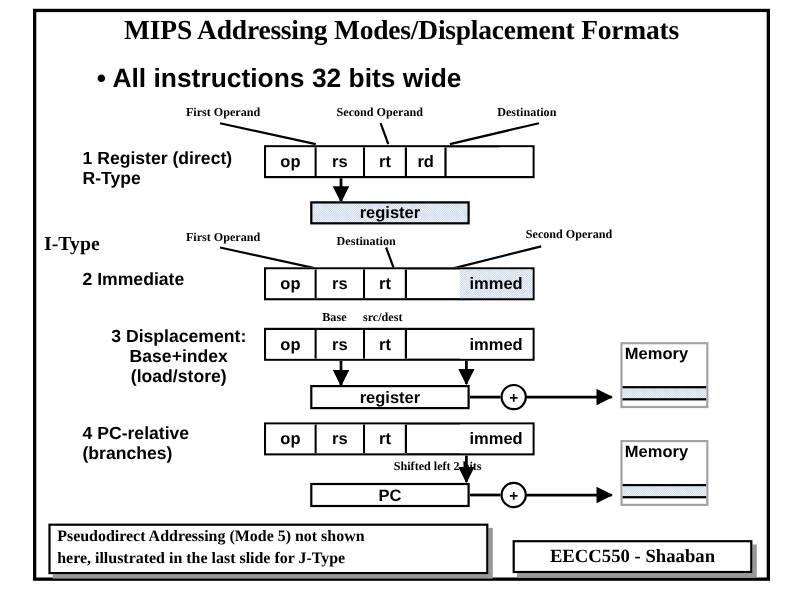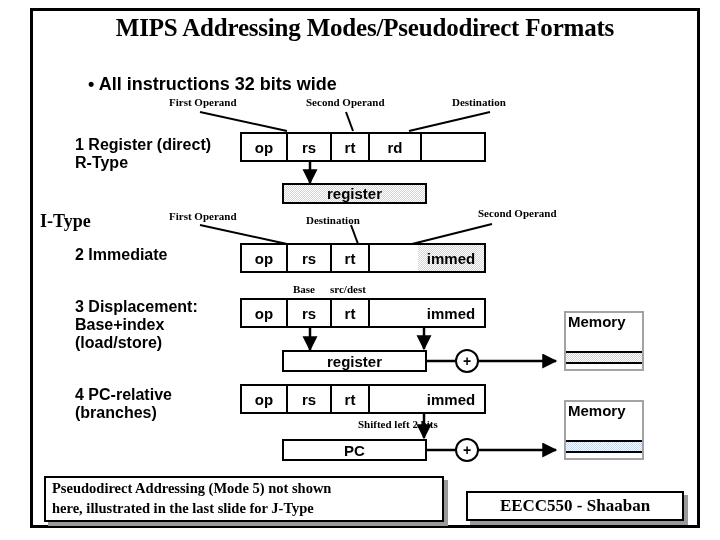--- a/index.html
+++ b/index.html
@@ -26,23 +26,22 @@
     position:absolute;left:30px;top:14px;width:670px;
     text-align:center;
     font-family:"Liberation Serif", serif;
     font-weight:bold;font-size:25px;color:#000;
     letter-spacing:-0.2px;
     white-space:nowrap;
   }
   .bullet{
     position:absolute;left:88px;top:58px;
     font-family:"Liberation Sans", sans-serif;
-    font-weight:bold;font-size:18px;color:#000;
-    white-space:nowrap;
-    margin-top:16px;
+    font-weight:bold;font-size:24px;color:#000;
+    white-space:nowrap;
   }
   .callout{
     position:absolute;
     font-family:"Liberation Serif", serif;
     font-weight:bold;font-size:11px;color:#000;
     white-space:nowrap;
   }
   .modelabel{
     position:absolute;
     font-family:"Liberation Sans", sans-serif;
@@ -169,21 +168,21 @@
     font-weight:bold;font-size:9.5px;color:#000;white-space:nowrap;
   }
 </style>
 </head>
 <body>
 
 <div id="slide">
 
   <div id="frame"></div>
 
-  <div class="title">MIPS Addressing Modes/Pseudodirect Formats</div>
+  <div class="title">MIPS Addressing Modes/Displacement Formats</div>
   <div class="bullet">• All instructions 32 bits wide</div>
 
   <svg id="wires" viewBox="0 0 720 540">
     <defs>
       <marker id="ah" markerWidth="7" markerHeight="7" refX="5.5" refY="3" orient="auto">
         <path d="M0,0 L6,3 L0,6 z" fill="#000"></path>
       </marker>
     </defs>
 
     <path d="M200,112 L287,131" stroke="#000" stroke-width="2" fill="none"></path>
@@ -210,21 +209,21 @@
   <div class="callout" style="left:306px;top:96px;">Second Operand</div>
   <div class="callout" style="left:452px;top:96px;">Destination</div>
 
   <div class="modelabel" style="left:75px;top:136px;width:165px;">1 Register (direct)
 R-Type</div>
 
   <div class="fmt" style="left:240px;top:132px;width:246px;">
     <div class="cell" style="width:46px;">op</div>
     <div class="cell" style="width:44px;">rs</div>
     <div class="cell" style="width:38px;">rt</div>
-    <div class="cell" style="width:52px;">rd</div>
+    <div class="cell" style="width:36px;">rd</div>
     <div class="cell" style="flex:1;"></div>
   </div>
 
   <div class="wbox hatch" style="left:282px;top:183px;width:145px;height:21px;">register</div>
 
   <div class="itype">I-Type</div>
 
   <div class="callout" style="left:169px;top:210px;">First Operand</div>
   <div class="callout" style="left:306px;top:214px;">Destination</div>
   <div class="callout" style="left:478px;top:207px;">Second Operand</div>
@@ -234,21 +233,21 @@
   <div class="fmt" style="left:240px;top:243px;width:246px;">
     <div class="cell" style="width:46px;">op</div>
     <div class="cell" style="width:44px;">rs</div>
     <div class="cell" style="width:38px;">rt</div>
     <div class="cell hatch" style="flex:1;">immed</div>
   </div>
 
   <div class="callout" style="left:293px;top:283px;">Base</div>
   <div class="callout" style="left:330px;top:283px;">src/dest</div>
 
-  <div class="modelabel" style="left:75px;top:298px;width:175px;">3 Displacement:
+  <div class="modelabel" style="left:75px;top:298px;width:175px;text-align:center;">3 Displacement:
 Base+index
 (load/store)</div>
 
   <div class="fmt" style="left:240px;top:298px;width:246px;">
     <div class="cell" style="width:46px;">op</div>
     <div class="cell" style="width:44px;">rs</div>
     <div class="cell" style="width:38px;">rt</div>
     <div class="cell" style="flex:1;">immed</div>
   </div>
 

